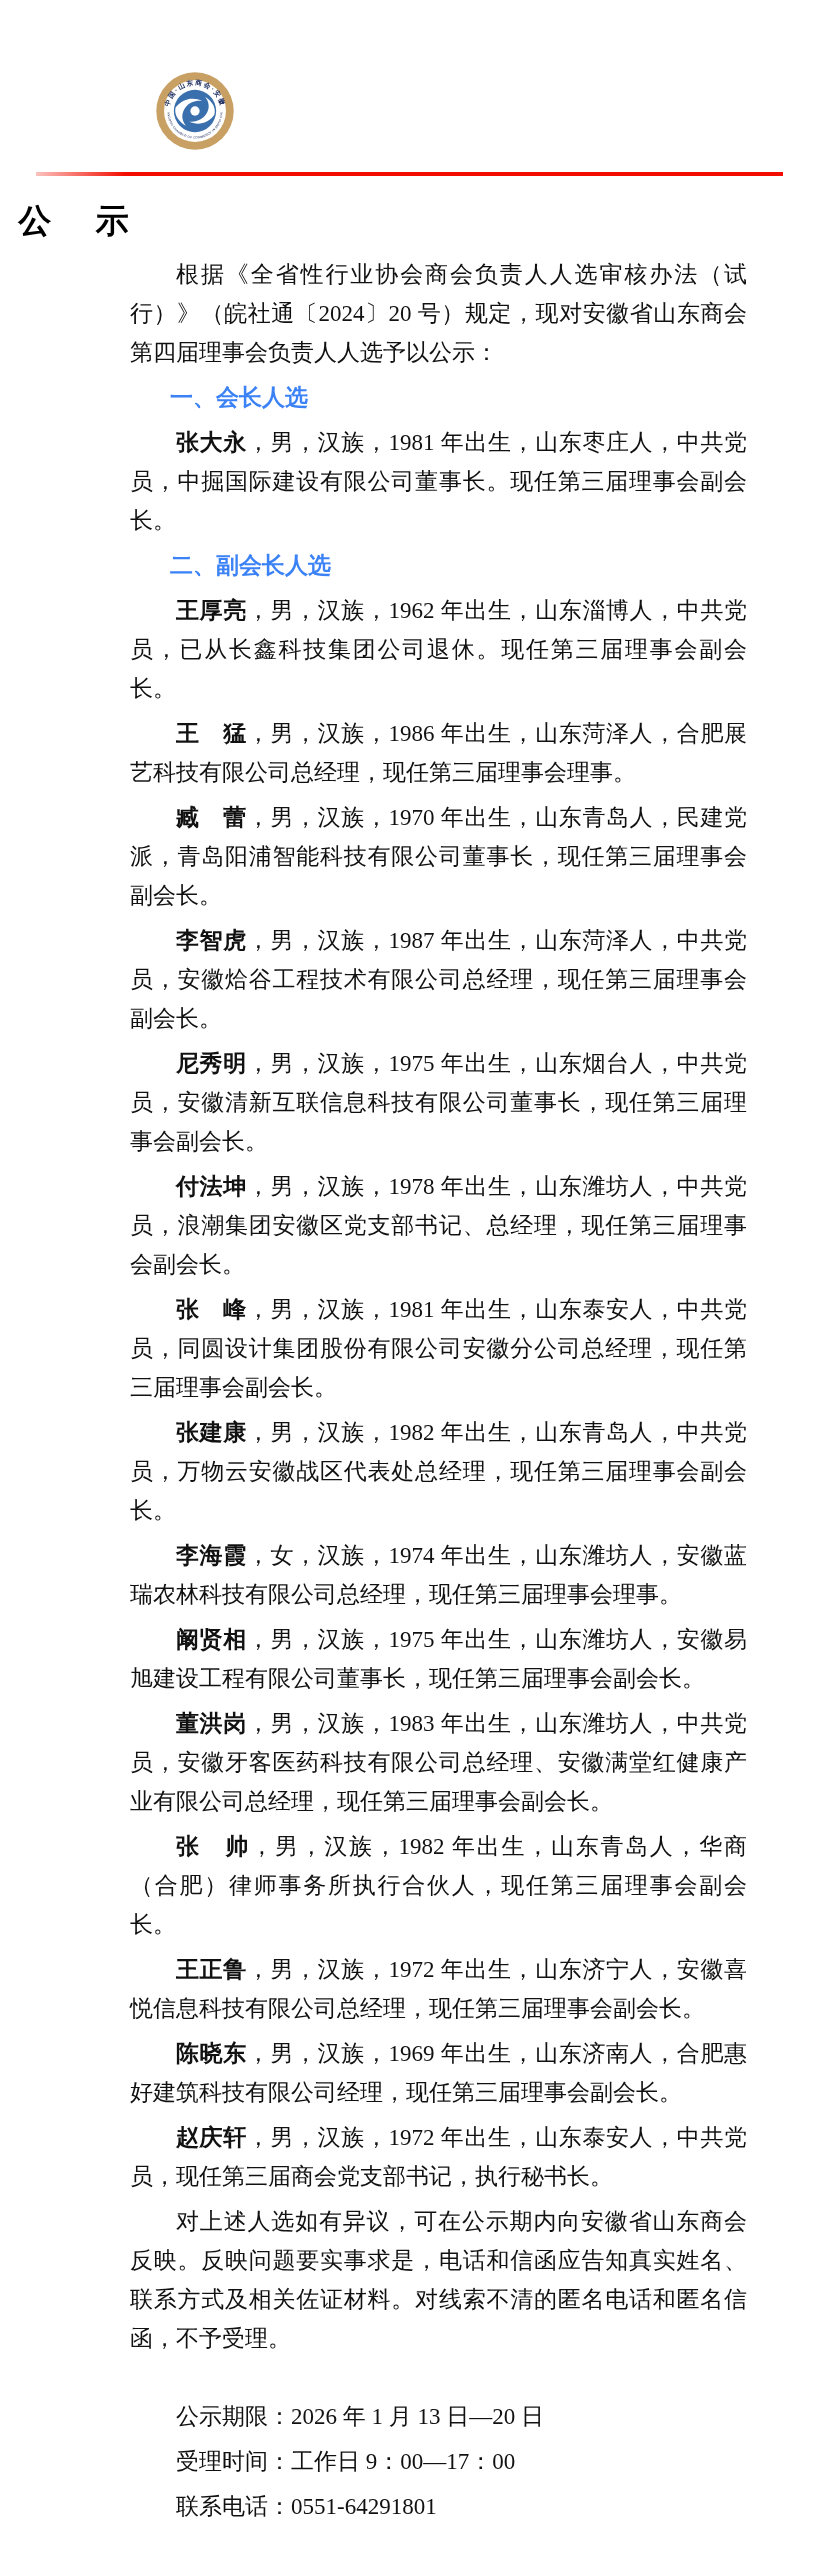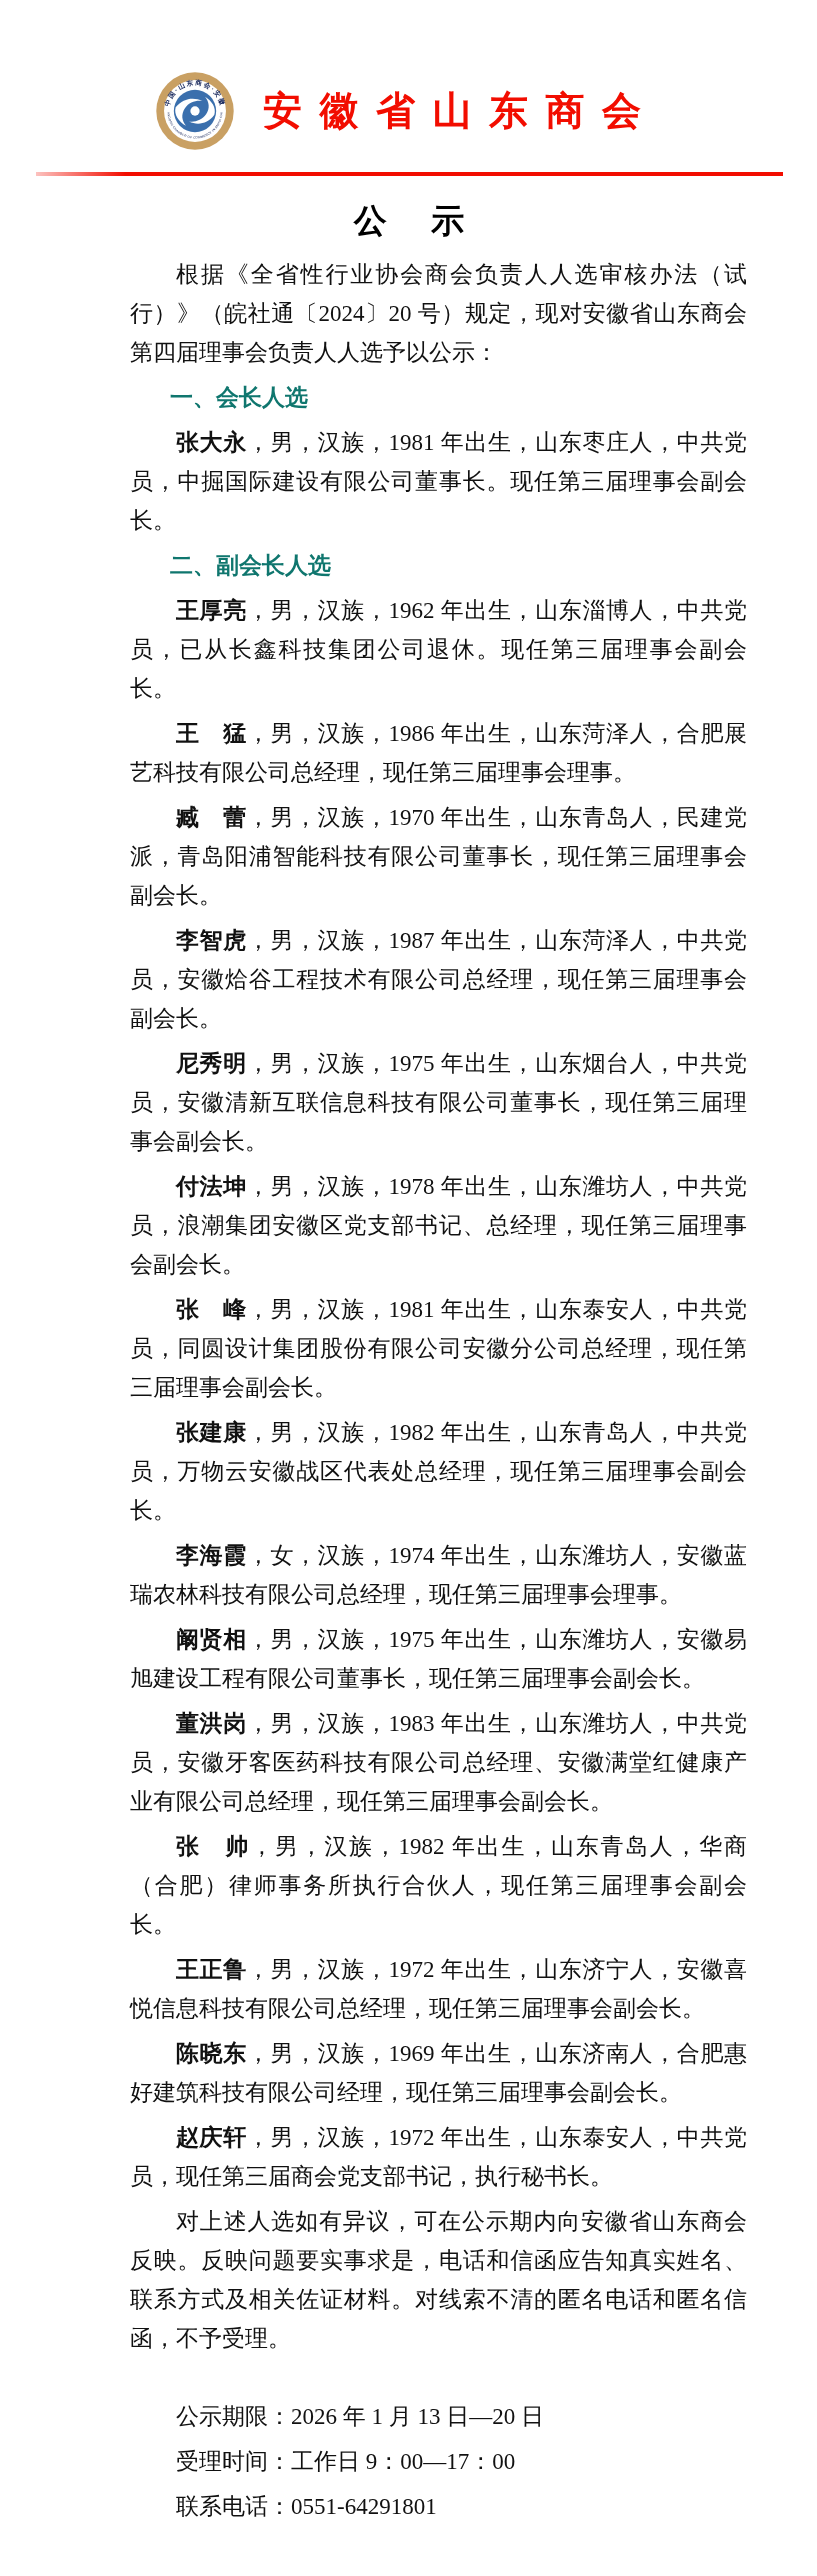--- a/index.html
+++ b/index.html
@@ -34,21 +34,21 @@
     position:absolute;
     left:36px;
     top:172px;
     width:747px;
     height:3.6px;
     background:linear-gradient(to right,rgba(242,13,0,.25),#f20d00 12%,#f20d00);
   }
   
   .doc-title{
     margin:47px 0 0 0;
-    text-align:center;
+    text-align:left;
     font-family:"Liberation Serif","DejaVu Serif",serif;
     font-weight:700;
     font-size:33px;
     letter-spacing:0.55em;
     text-indent:0.55em; 
     color:#000000;
   }
   
   .content{
     margin:11.3px 65px 0 124px; 
@@ -58,21 +58,21 @@
     text-justify:inter-character;
   }
   .para{margin:6px;text-indent:2em;}
   .sec-heading{
     margin:0;
     text-indent:2em;
     font-family:Liberation Serif, serif;
     font-weight:700;
     font-size:23px;
     line-height:39px;
-    color:#0f766e;
+    color:#3b82f6;
   }
   .pname{
     font-family:"Liberation Sans","DejaVu Sans",sans-serif;
     font-weight:700;
   }
   .notice{margin-top:39px;}
 </style>
 </head>
 <body>
 
@@ -90,21 +90,20 @@
         <textPath href="#arcTop" startOffset="50%" text-anchor="middle">中国·山东商会·安徽</textPath>
       </text>
       <text font-size="6" font-family="Liberation Sans, sans-serif" fill="#1a2a5e" letter-spacing="0.5">
         <textPath href="#arcBot" startOffset="50%" text-anchor="middle">SHANDONG CHAMBER OF COMMERCE IN ANHUI CHINA</textPath>
       </text>
       <circle cx="77.5" cy="77.5" r="41" fill="#3a6fad"></circle>
       <path d="M 40,70 C 55,52 75,50 92,58 C 80,56 66,60 58,72 C 50,84 52,96 60,106 C 46,98 36,84 40,70 Z" fill="#ffffff"></path>
       <path d="M 115,85 C 102,103 82,106 66,98 C 78,100 91,95 99,84 C 107,72 105,60 97,50 C 110,58 119,71 115,85 Z" fill="#ffffff"></path>
       <circle cx="77.5" cy="77.5" r="9" fill="#ffffff"></circle>
     </svg>
-    <div class="org-name">安徽省山东商会</div>
   </header>
 
   <div class="red-rule"></div>
 
   <h1 class="doc-title">公 示</h1>
 
   <main class="content">
     <p class="para">根据《全省性行业协会商会负责人人选审核办法（试行）》（皖社通〔2024〕20 号）规定，现对安徽省山东商会第四届理事会负责人人选予以公示：</p>
 
     <div id="sections">

